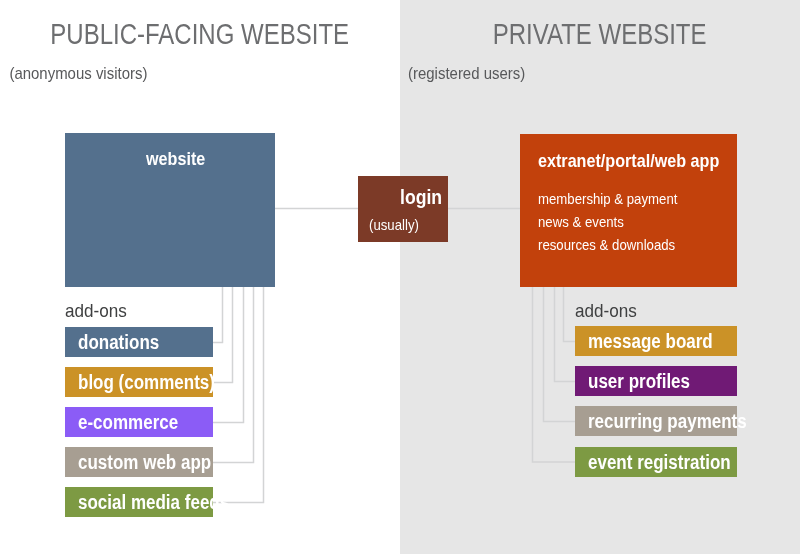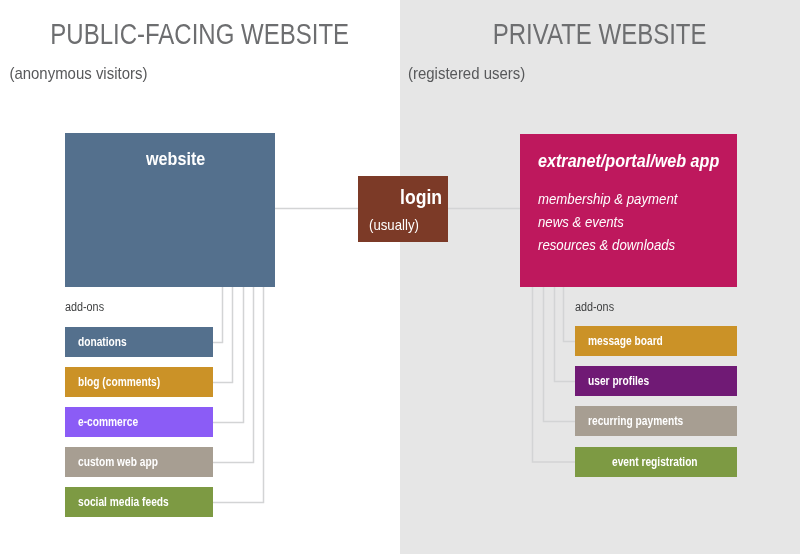--- a/index.html
+++ b/index.html
@@ -42,27 +42,27 @@
 
   .login-box{
     position:absolute;left:358px;top:176px;width:90px;height:66px;z-index:3;
     color:#ffffff;box-sizing:border-box;padding:10px 0 0 11px;
   }
   .login-title{font-size:20px;font-weight:bold;text-align:right;}
   .login-note{font-size:15px;margin-top:7px;}
   .login-box .cond{display:inline-block;transform:scaleX(0.88);transform-origin:0 50%;}
 
   .addons-label{
-    position:absolute;top:300px;font-size:12px;color:#3f4041;z-index:2;white-space:nowrap;
+    position:absolute;top:300px;font-size:19px;color:#3f4041;z-index:2;white-space:nowrap;
   }
   .addons-label .cond{display:inline-block;transform:scaleX(0.9);transform-origin:0 50%;}
 
   .addon-box{
     position:absolute;height:30px;line-height:30px;z-index:2;
-    color:#ffffff;font-size:12px;font-weight:bold;
+    color:#ffffff;font-size:20px;font-weight:bold;
     padding-left:13px;box-sizing:border-box;white-space:nowrap;
   }
   .addon-box .cond{display:inline-block;transform:scaleX(0.85);transform-origin:0 50%;}
   .addon-left{left:65px;width:148px;}
   .addon-right{left:575px;width:162px;}
 </style>
 </head>
 <body>
 
 <div class="stage">
@@ -106,21 +106,21 @@
 
   <div class="login-box" style="background-color: rgb(124, 58, 39);">
     <div class="login-title">
       <span class="cond">login</span>
     </div>
     <div class="login-note">
       <span class="cond">(usually)</span>
     </div>
   </div>
 
-  <div class="main-box extranet-box" style="background-color: #be185d; font-style: italic;">
+  <div class="main-box extranet-box" style="background-color: #c2410c;">
     <div class="box-title">
       <span class="cond">extranet/portal/web app</span>
     </div>
     <div class="features">
       <div class="feature">
         <span class="cond">membership &amp; payment</span>
       </div>
       <div class="feature">
         <span class="cond">news &amp; events</span>
       </div>

